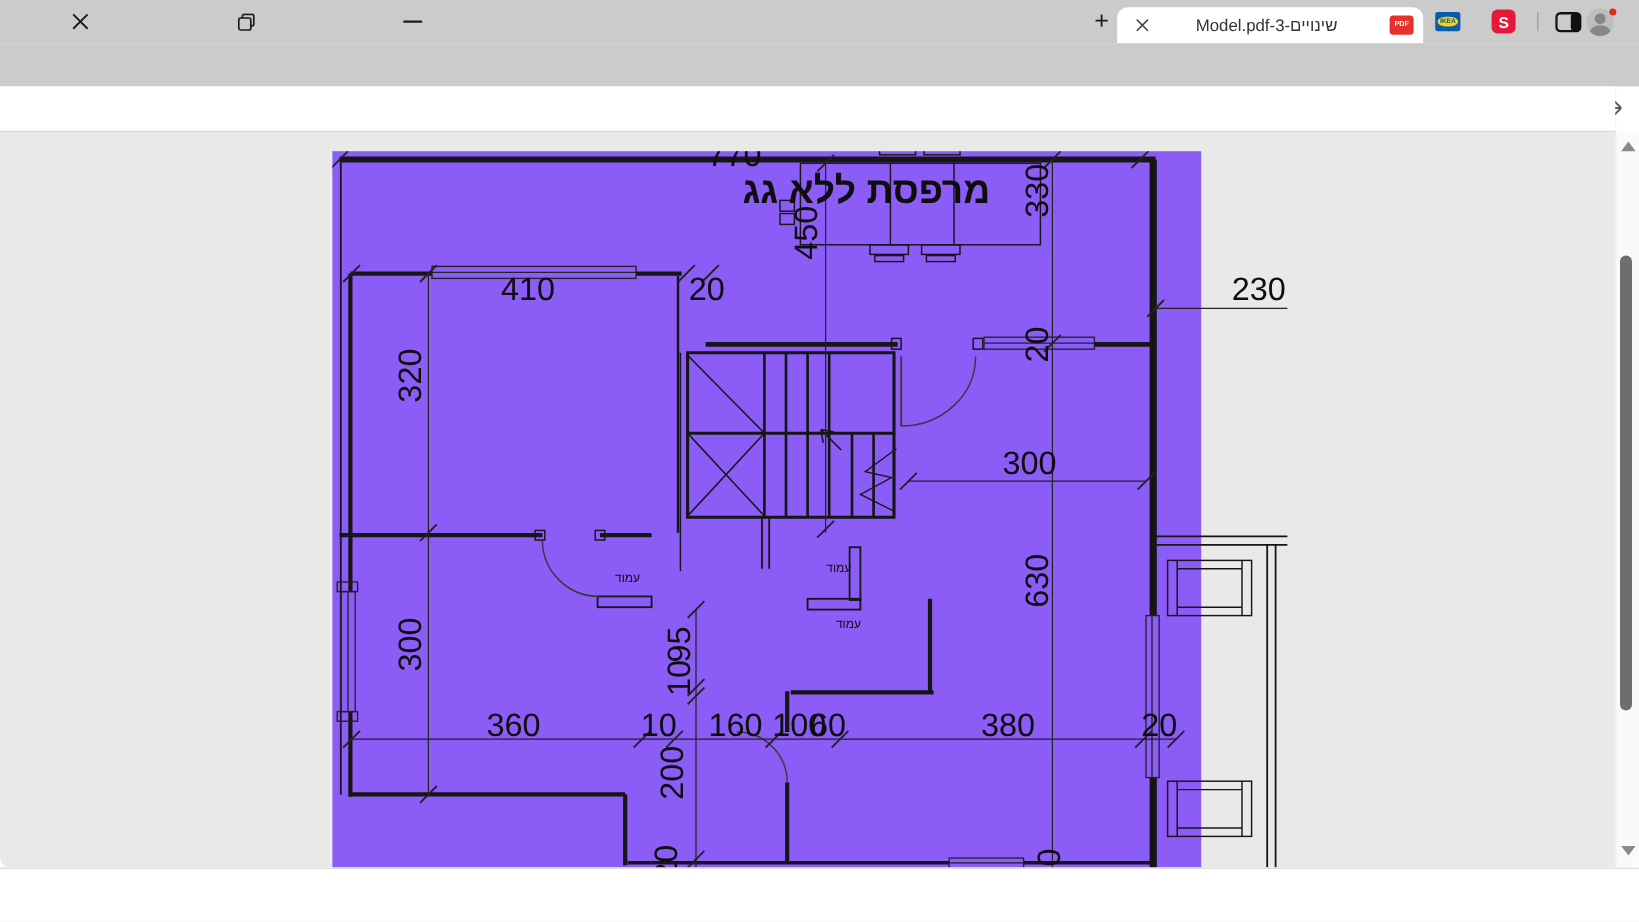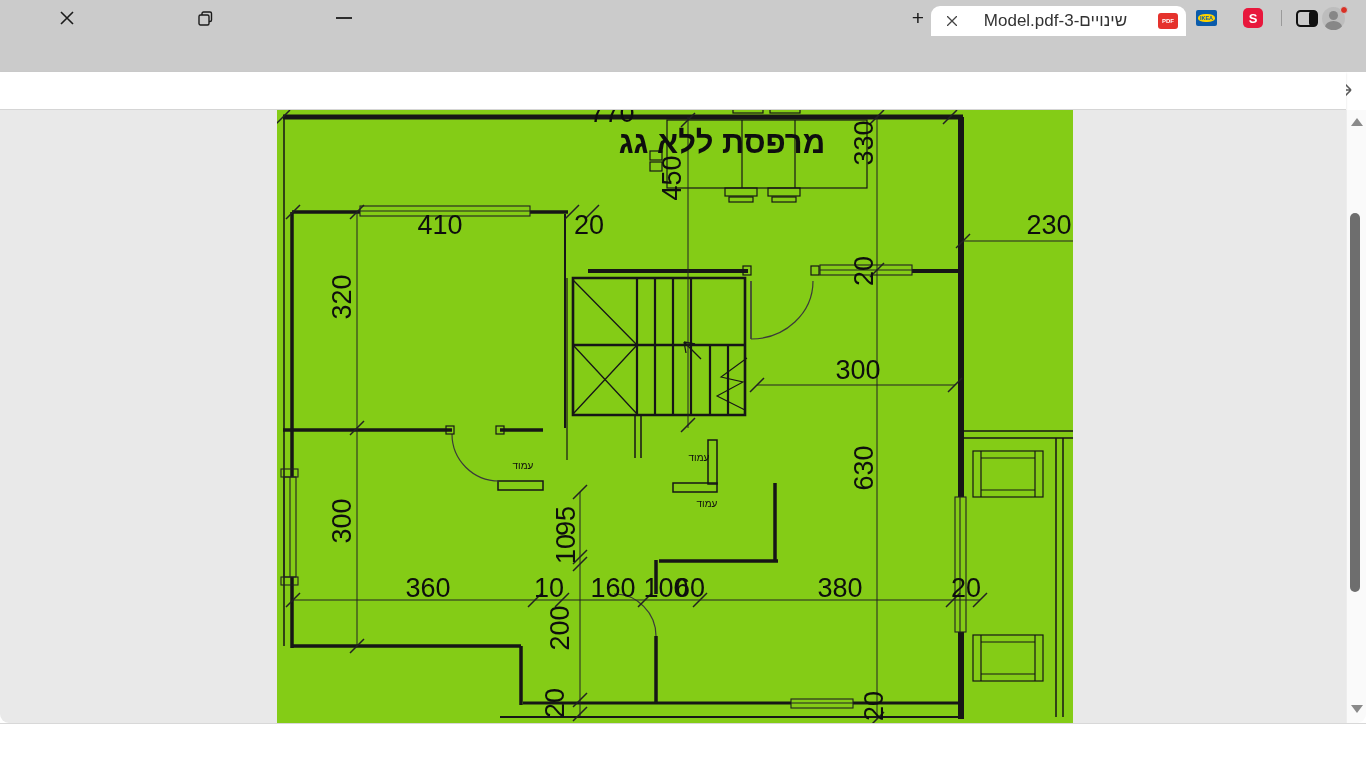--- a/index.html
+++ b/index.html
@@ -3,21 +3,21 @@
 <meta charset="utf-8">
 <style>
   * { margin:0; padding:0; box-sizing:border-box; }
   html,body { width:1366px; height:768px; overflow:hidden; }
   body { font-family:"Liberation Sans","DejaVu Sans",sans-serif; background:#fff; position:relative; }
   .abs { position:absolute; }
   
   #titlebar { left:0; top:0; width:1366px; height:36px; background:#cbcbcb; }
   .winbtn { top:0; height:36px; width:40px; display:flex; align-items:center; justify-content:center; color:#1b1b1b; }
   #tab { left:931px; top:6px; width:255px; height:30px; background:#fff; border-radius:9px 9px 0 0; display:flex; align-items:center; }
-  .tabtitle { font-size:17px; color:#333; flex:1; text-align:center; white-space:nowrap; overflow:hidden; }
+  .tabtitle { font-size:14px; color:#333; flex:1; text-align:center; white-space:nowrap; overflow:hidden; }
   .pdfbadge { width:20px; height:16px; background:#e5322d; border-radius:3px; color:#fff; font-size:6px; font-weight:bold; display:flex; align-items:center; justify-content:center; margin:0 8px 0 4px; }
   .favicon { top:10px; width:21px; height:16px; font-size:5.5px; font-weight:bold; display:flex; align-items:center; justify-content:center; }
   #ikea { left:1196px; background:#0a5bab; color:#0a5bab; border-radius:2px; }
   #ikea span { background:#fcd200; border-radius:45%; padding:1px 2px; }
   #sicon { left:1243px; top:8px; width:20px; height:20px; background:#e8173c; color:#fff; border-radius:5px; font-size:13px; font-weight:bold; height:20px; }
   #avatar { left:1322px; top:7px; width:23px; height:23px; background:#bdbdbd; border-radius:50%; overflow:hidden; }
   #avatar .head { position:absolute; left:7px; top:4px; width:9px; height:9px; background:#878787; border-radius:50%; }
   #avatar .body { position:absolute; left:3px; top:14px; width:17px; height:12px; background:#878787; border-radius:50% 50% 0 0; }
   #avatardot { left:1340px; top:6px; width:8px; height:8px; background:#d93025; border-radius:50%; border:1px solid #cbcbcb; }
   
@@ -29,21 +29,21 @@
   .pillsep { width:1px; height:16px; background:#c4c4c4; }
   
   #pdfbar { left:0; top:72px; width:1346px; height:38px; background:#fff; border-bottom:1px solid #d5d5d5; box-shadow:0 1px 2px rgba(0,0,0,.12); }
   .tbtn { top:72px; height:38px; display:flex; align-items:center; justify-content:center; color:#1d1d1d; }
   .tdiv { top:83px; width:1px; height:16px; background:#9d9d9d; }
   .tlabel { font-size:14px; color:#1b1b1b; }
   #pageinput { left:650px; top:79px; width:42px; height:25px; border:1px solid #8f8f8f; border-radius:2px; text-align:center; font-size:13.5px; font-family:inherit; color:#111; background:#fff; }
   
   #contentwrap { left:0; top:110px; width:1366px; height:613px; overflow:hidden; border-radius:0 0 9px 9px; }
   #canvas { position:absolute; left:0; top:0; width:1346px; height:613px; background:#e9e9e9; }
-  #page { position:absolute; left:277px; top:0; width:796px; height:613px; background:#84cc16; }
+  #page { position:absolute; left:277px; top:16px; width:724px; height:613px; background:#8b5cf6; }
   #vscroll { position:absolute; left:1346px; top:-38px; width:20px; height:651px; background:#fafafa; border-left:1px solid #ededed; }
   #vthumb { position:absolute; left:3px; top:141px; width:10px; height:379px; background:#6e6e6e; border-radius:5px; }
   .scrollarrow { position:absolute; left:4px; width:0; height:0; border-left:6px solid transparent; border-right:6px solid transparent; }
   
   #bottomstrip { left:0; top:723px; width:1366px; height:45px; background:#fff; border-top:1px solid #d8d8d8; }
   svg text { font-family:"Liberation Sans","DejaVu Sans",sans-serif; }
 </style>
 </head>
 <body>
 

